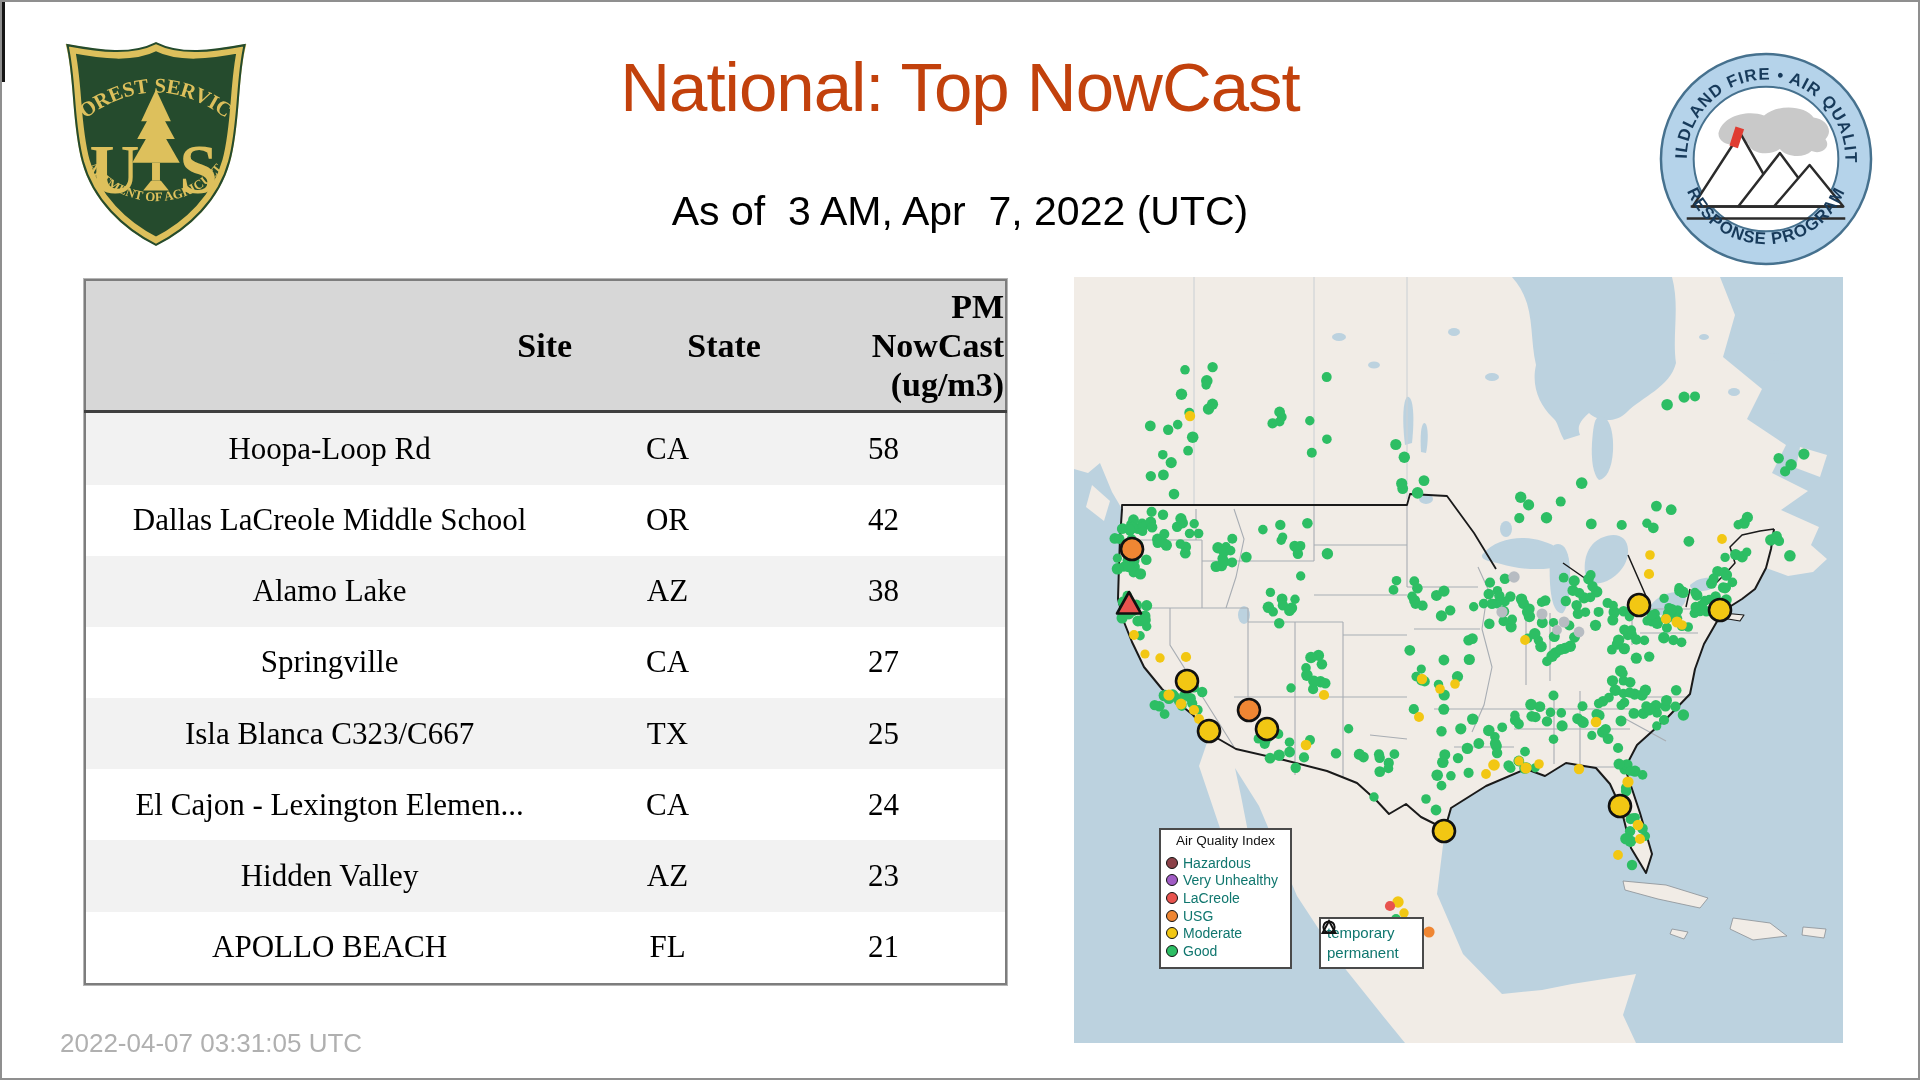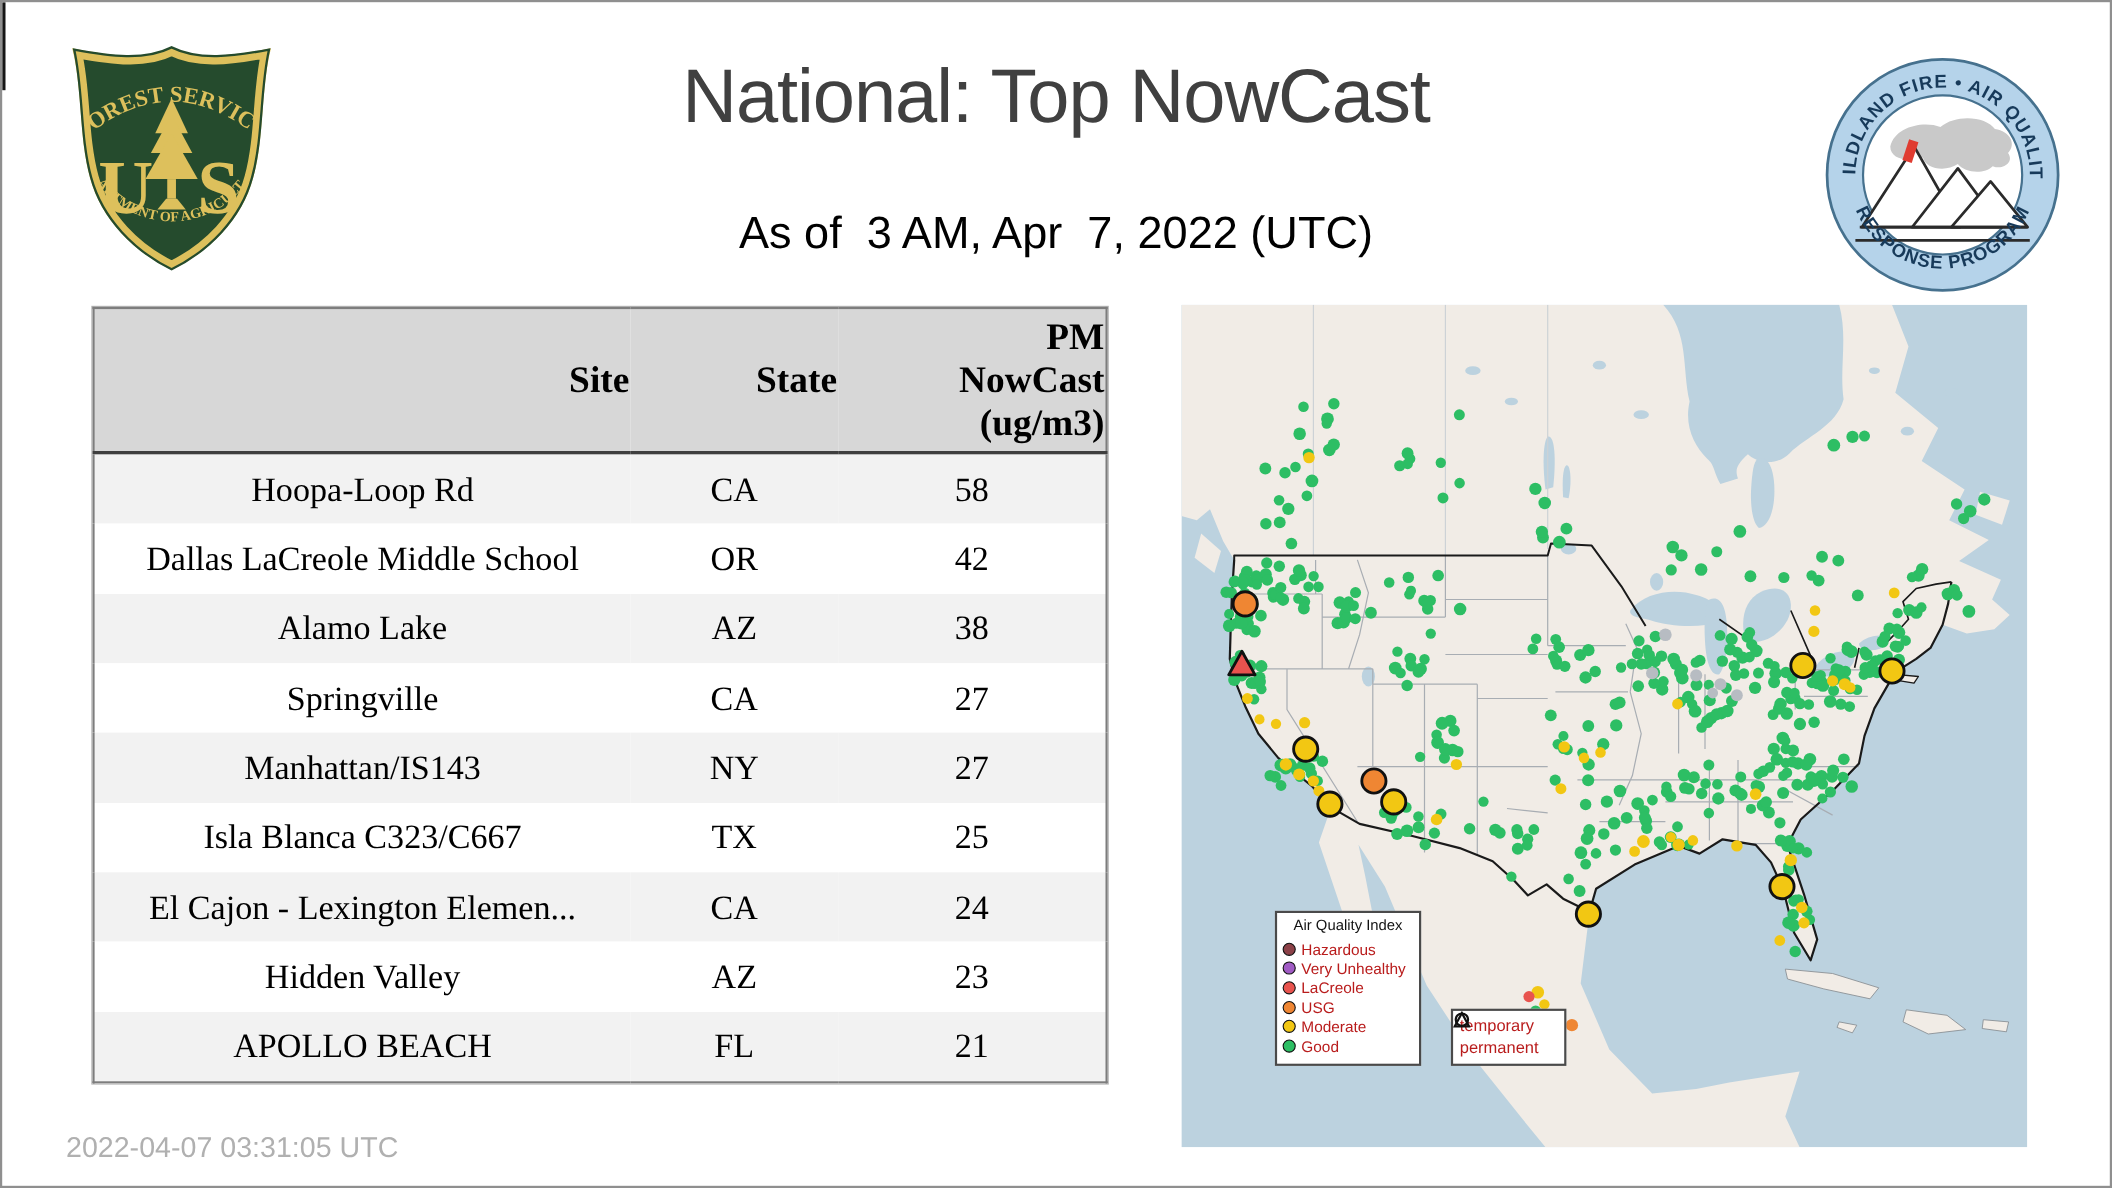--- a/index.html
+++ b/index.html
@@ -5,21 +5,21 @@
   html,body{margin:0;padding:0;background:#fff;}
   .page{position:relative;width:1920px;height:1080px;background:#ffffff;
         border:2px solid #8f8f8f;box-sizing:border-box;overflow:hidden;
         font-family:"Liberation Sans",sans-serif;}
   .edge-tick{position:absolute;left:0;top:0;width:3px;height:80px;background:#151515;}
 
   .fs-logo{position:absolute;left:55px;top:38px;width:198px;height:210px;}
   .wf-logo{position:absolute;left:1655px;top:48px;width:218px;height:218px;}
 
   .title{position:absolute;left:0;top:46px;width:100%;text-align:center;
-         font-size:69px;color:#404040;letter-spacing:-1px;}
+         font-size:69px;color:#c2410c;letter-spacing:-1px;}
   .subtitle{position:absolute;left:0;top:186px;width:100%;text-align:center;
             font-size:41px;color:#000;white-space:pre;}
 
   .data-table{position:absolute;left:82px;top:277px;width:923px;height:706px;
               border-collapse:collapse;table-layout:fixed;
               font-family:"Liberation Serif",serif;border:2px solid #7d7d7d;
               box-shadow:0 0 0 1px #b5b5b5;}
   .data-table th{background:#d7d7d7;font-size:34px;font-weight:bold;
                  border-bottom:3px solid #3f3f3f;height:127px;vertical-align:middle;
                  text-align:right;line-height:1.15;}
@@ -28,21 +28,21 @@
   .data-table tbody tr:nth-child(even){background:#ffffff;}
   .pm-line{display:block;}
 
   .map{position:absolute;left:1072px;top:275px;width:769px;height:766px;}
   .map svg{position:absolute;left:0;top:0;}
 
   .legend-aqi{position:absolute;left:85px;top:551px;width:133px;height:141px;
               background:#fff;border:2px solid #4a4a4a;box-sizing:border-box;
               padding:3px 5px;}
   .legend-title{text-align:center;font-size:13.5px;color:#111;margin-bottom:6px;}
-  .legend-item{display:flex;align-items:center;gap:5px;height:17.6px;font-size:14px;color:#b91c1c;}
+  .legend-item{display:flex;align-items:center;gap:5px;height:17.6px;font-size:14px;color:#0f766e;}
   .swatch{width:12px;height:12px;border-radius:50%;border:1.7px solid #111;
           box-sizing:border-box;flex:0 0 auto;}
 
   .legend-shape{position:absolute;left:245px;top:640px;width:105px;height:52px;
                 background:#fff;border:2px solid #4a4a4a;box-sizing:border-box;
                 padding:3px 6px;}
   .legend-shape .legend-item{height:20px;font-size:15px;gap:6px;}
 
   .timestamp{position:absolute;left:58px;top:1026px;font-size:26px;color:#b0b0b0;}
 </style>
@@ -134,25 +134,20 @@
           <td>42</td>
         </tr>
         <tr>
           <td>Alamo Lake</td>
           <td>AZ</td>
           <td>38</td>
         </tr>
         <tr>
           <td>Springville</td>
           <td>CA</td>
-          <td>27</td>
-        </tr>
-        <tr>
-          <td>Manhattan/IS143</td>
-          <td>NY</td>
           <td>27</td>
         </tr>
         <tr>
           <td>Isla Blanca C323/C667</td>
           <td>TX</td>
           <td>25</td>
         </tr>
         <tr>
           <td>El Cajon - Lexington Elemen...</td>
           <td>CA</td>

